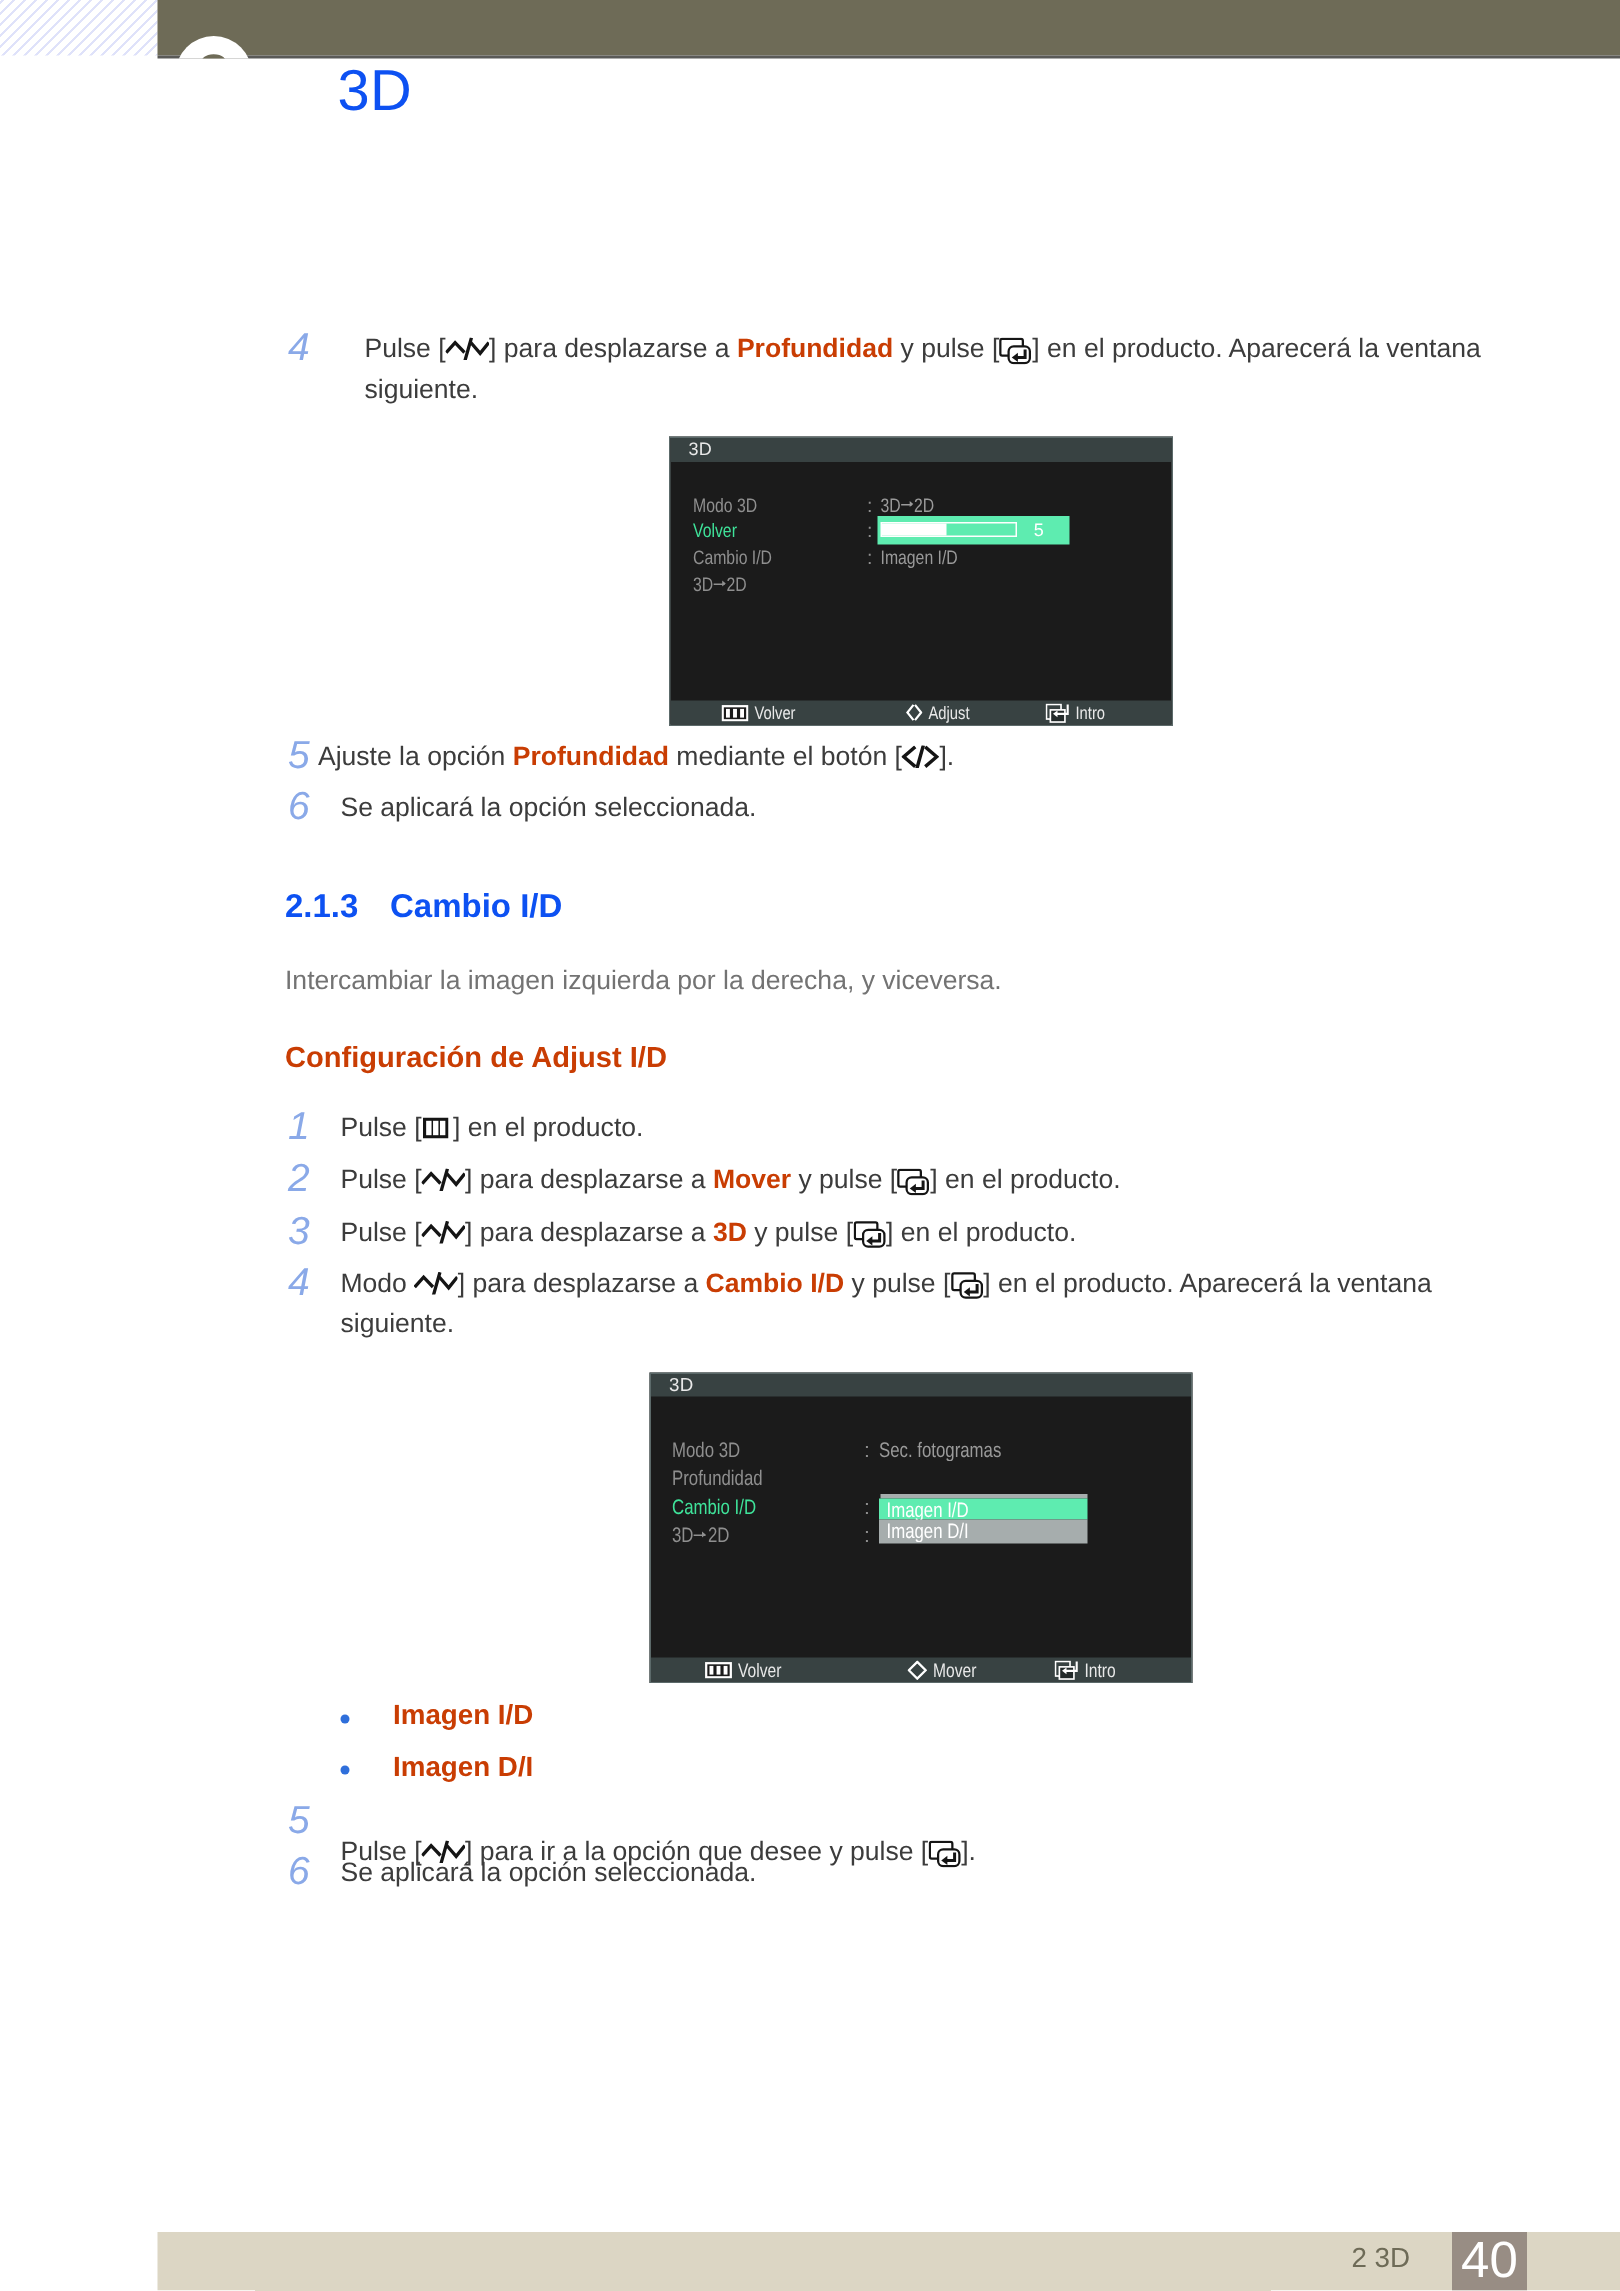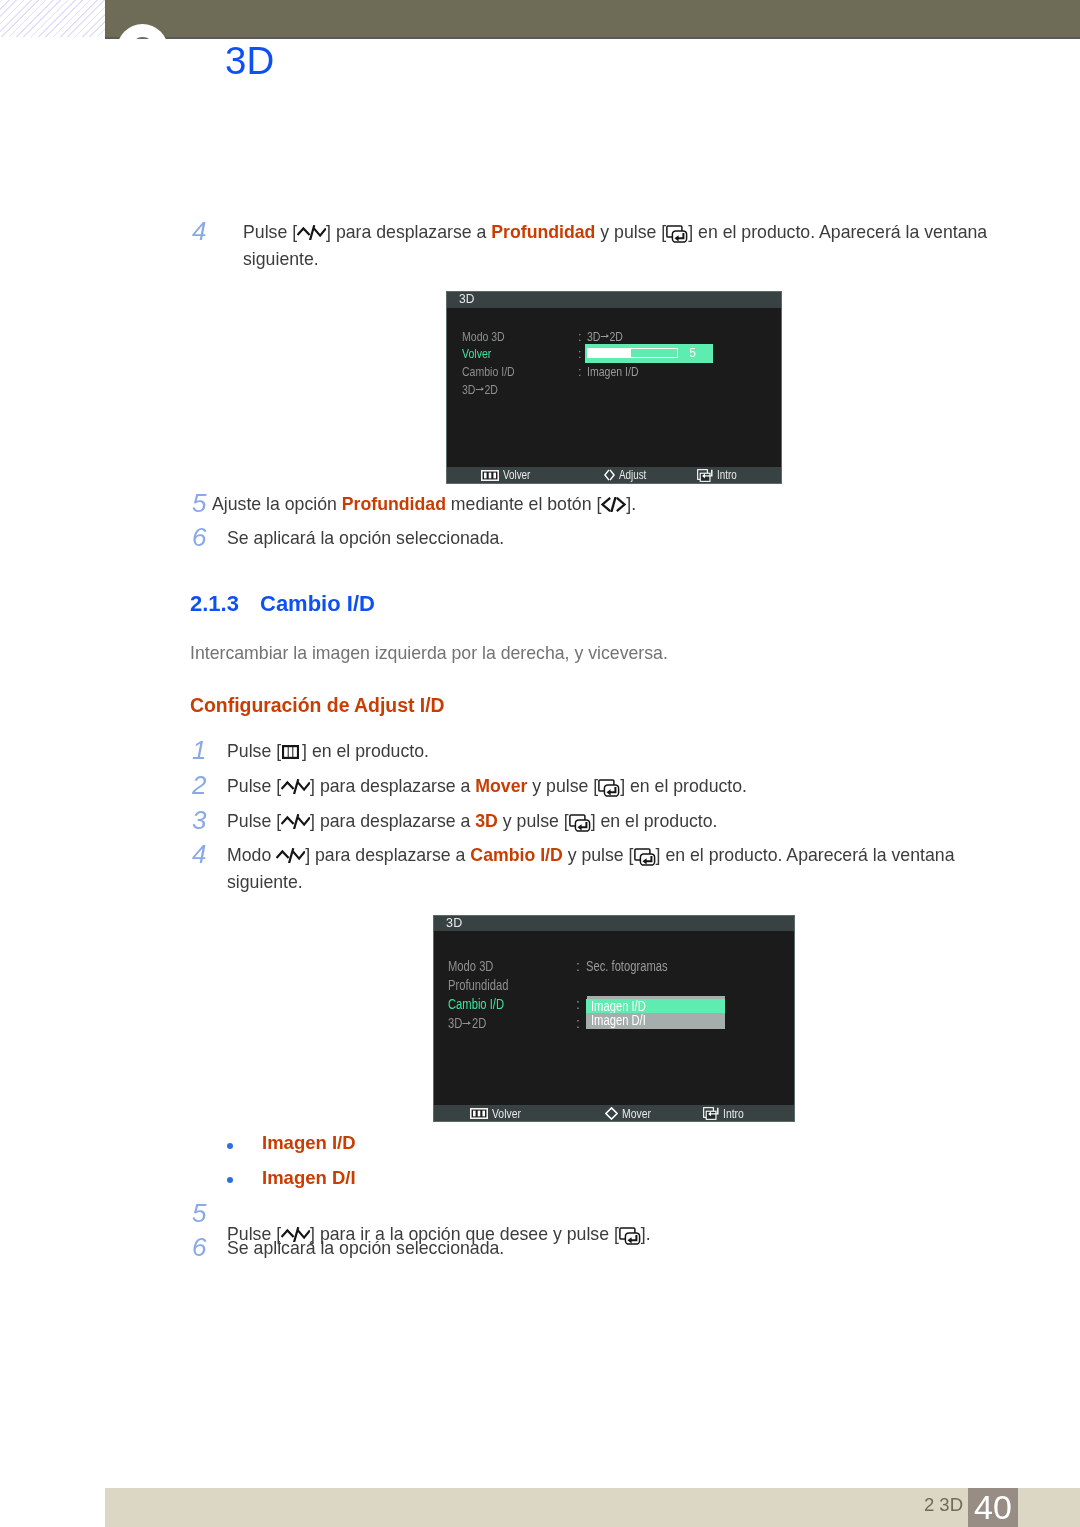--- a/index.html
+++ b/index.html
@@ -160,21 +160,21 @@
   #osd2 .arrowglyph b { left:7.4px; }
   .osd-dd-cap { position:absolute; left:1px; top:-3px; right:0; height:3px; background:#a6adad; }
   .fi-ic { display:inline-block; }
 
   
   #footerbar {
     position:absolute; left:105px; top:1488px; width:975px; height:39px;
     background:#dcd6c4;
   }
   #footerlabel {
-    position:absolute; right:117px; top:1494px;
+    position:absolute; right:140px; top:1494px;
     font-size:18.5px; color:#6e6b57;
   }
   #pagenumbox {
     position:absolute; left:968px; top:1488px; width:50px; height:39px;
     background:#988d84;
   }
   #pagenumbox span {
     position:absolute; left:0; top:1px; width:50px; height:36px;
     line-height:36px; text-align:center; color:#ffffff; font-size:34px;
   }

